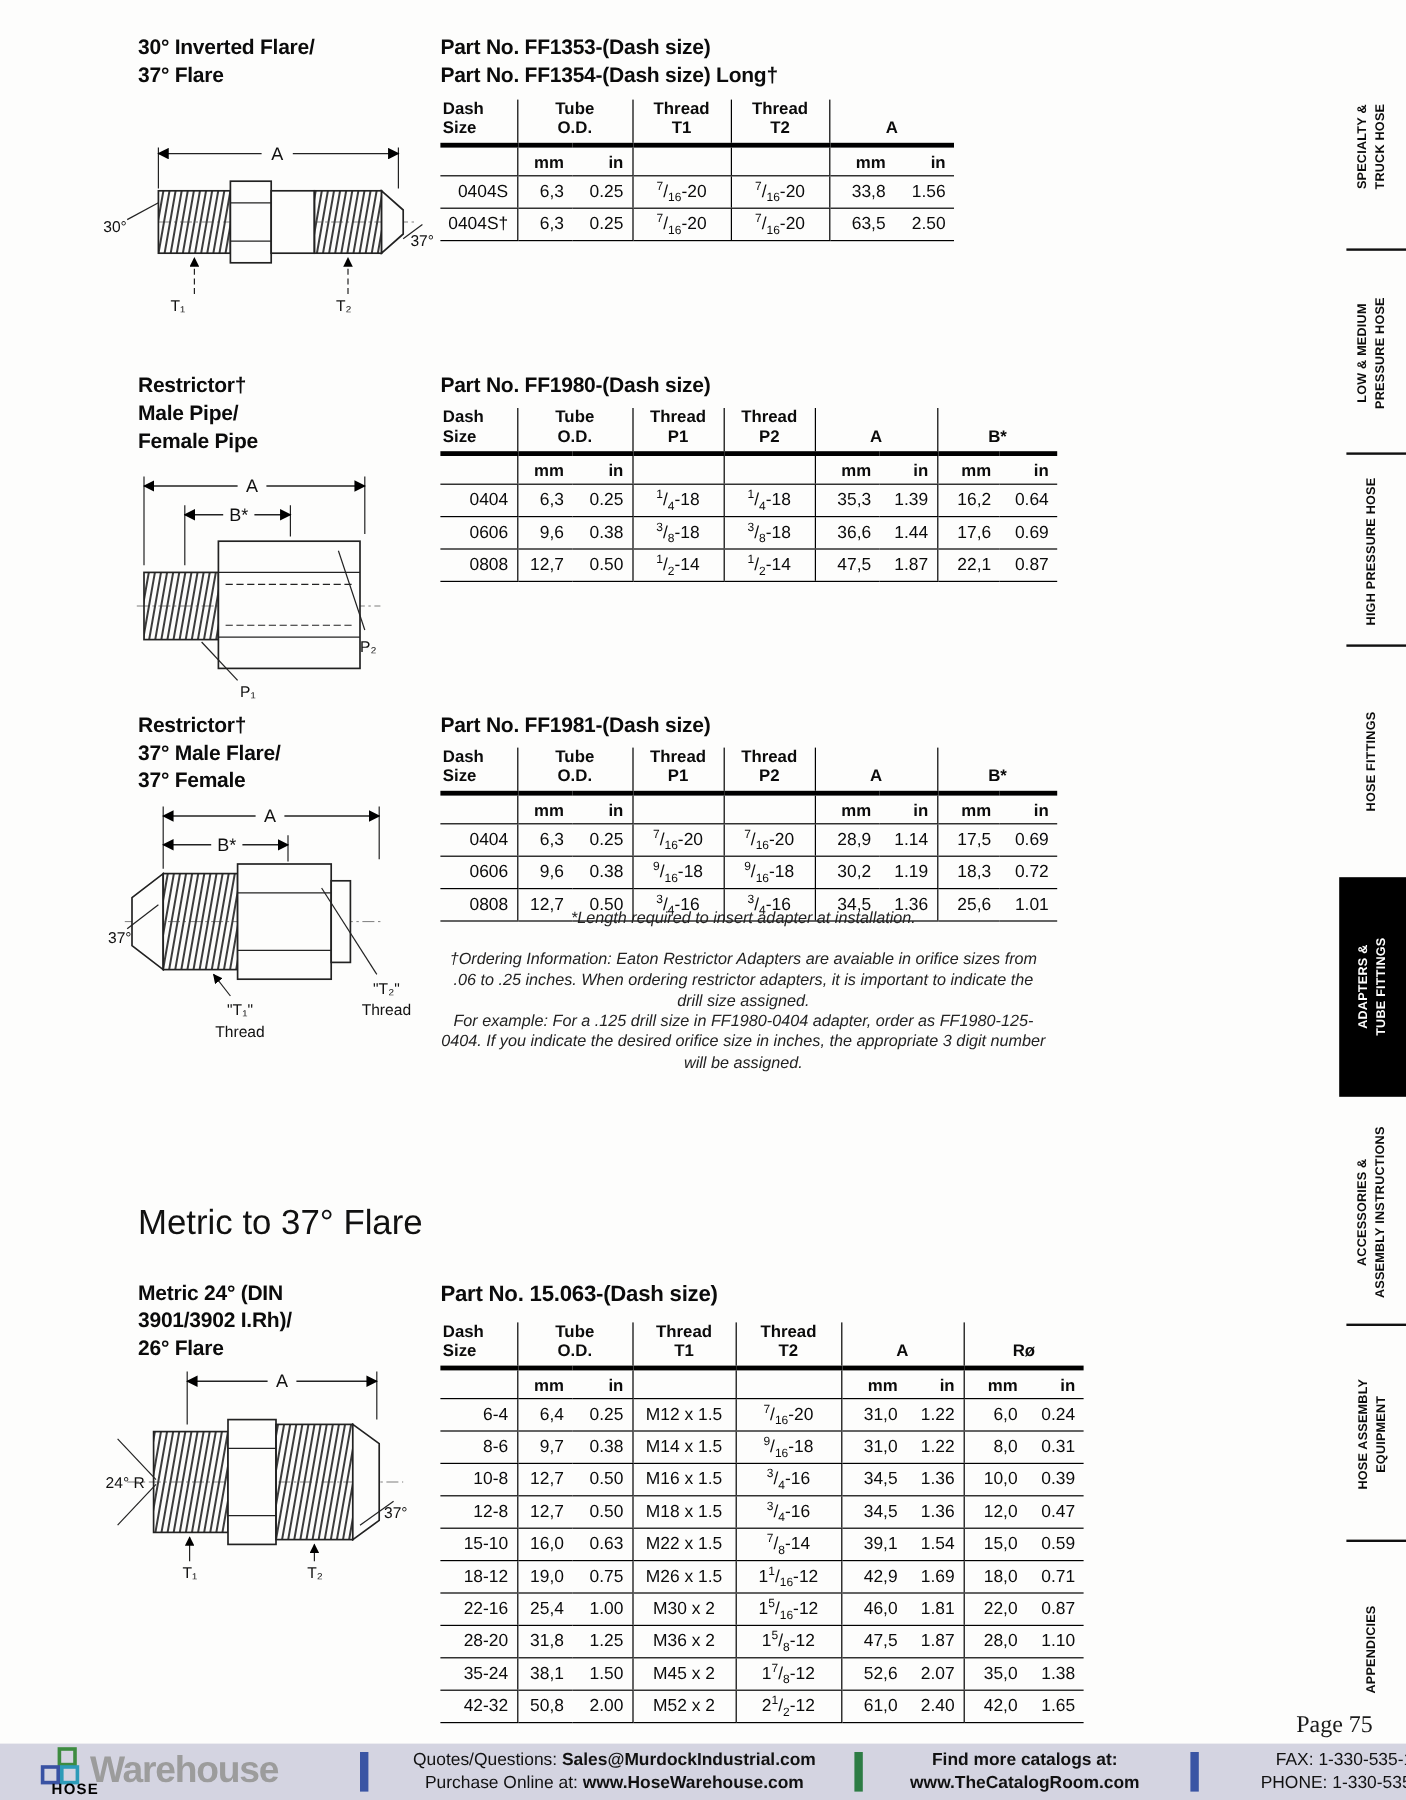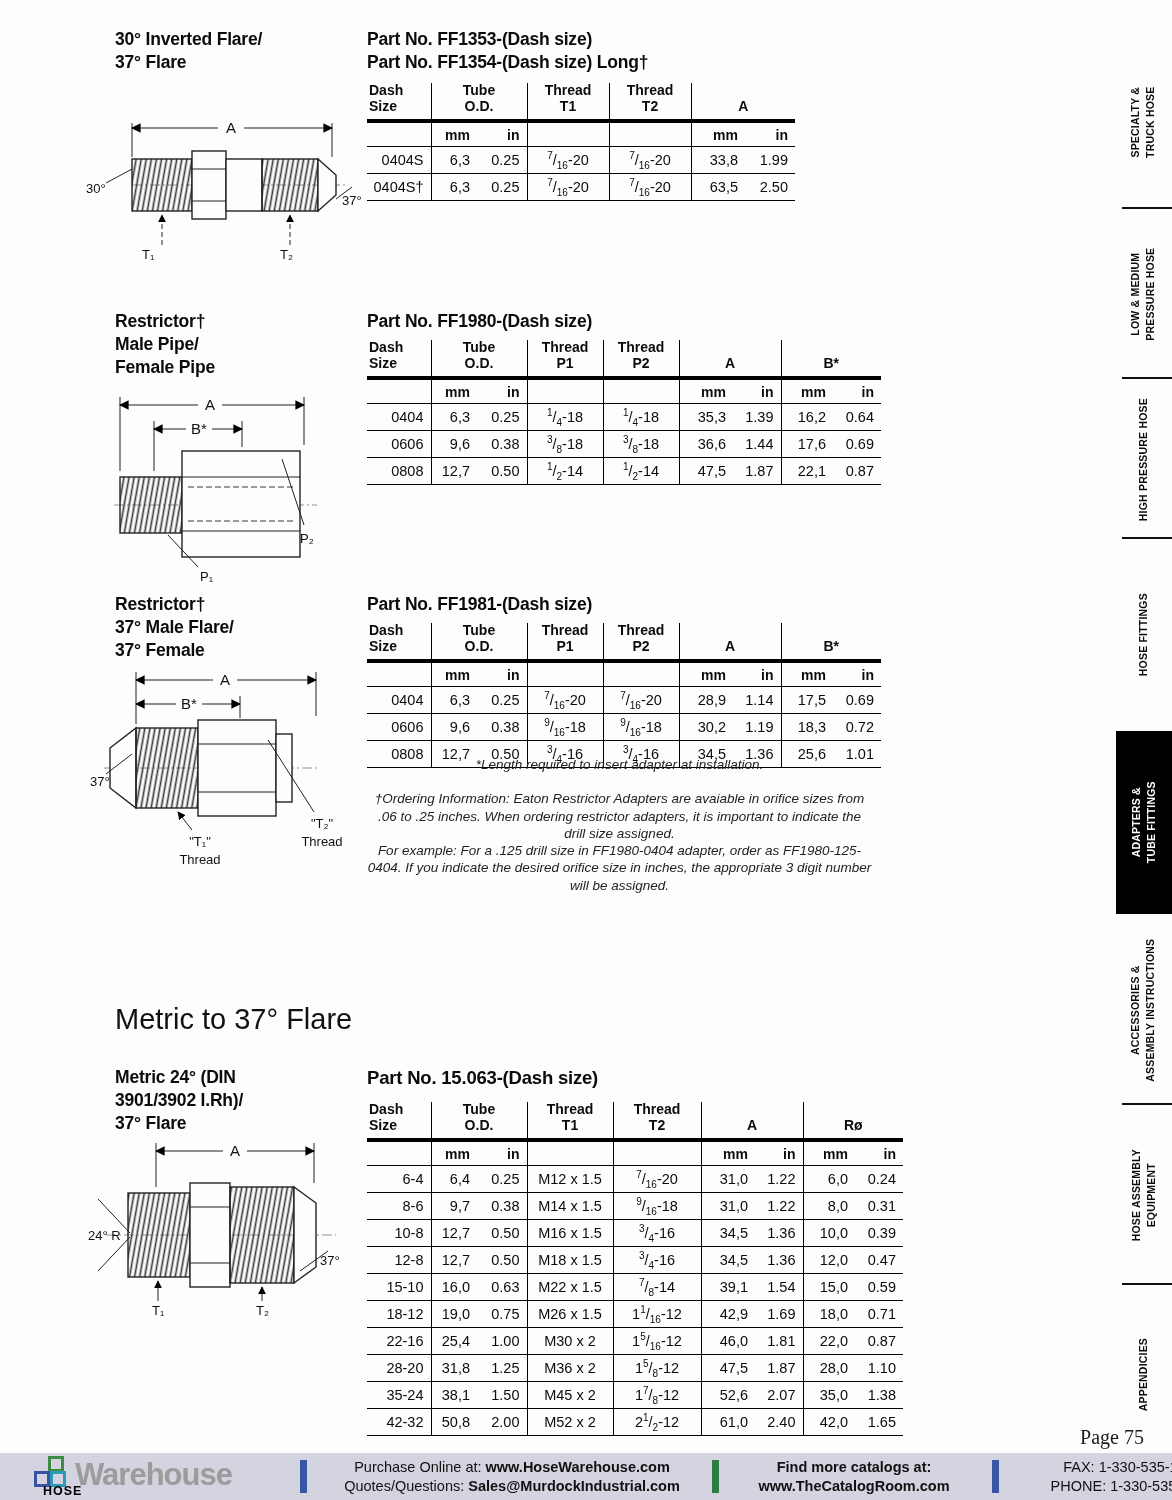--- a/index.html
+++ b/index.html
@@ -132,21 +132,21 @@
               <td class="ar gs">mm</td>
               <td class="ar">in</td>
             </tr>
             <tr>
               <td class="al">0404S</td>
               <td class="ar gs">6,3</td>
               <td class="ar">0.25</td>
               <td class="ac gs"><sup>7</sup>/<sub>16</sub>-20</td>
               <td class="ac gs"><sup>7</sup>/<sub>16</sub>-20</td>
               <td class="ar gs">33,8</td>
-              <td class="ar">1.99</td>
+              <td class="ar">1.56</td>
             </tr>
             <tr>
               <td class="al">0404S†</td>
               <td class="ar gs">6,3</td>
               <td class="ar">0.25</td>
               <td class="ac gs"><sup>7</sup>/<sub>16</sub>-20</td>
               <td class="ac gs"><sup>7</sup>/<sub>16</sub>-20</td>
               <td class="ar gs">63,5</td>
               <td class="ar">2.50</td>
             </tr>
@@ -400,21 +400,21 @@
         <text x="234" y="184" text-anchor="middle">Thread</text>
       </svg>
     </div>
   </div>
 
   <div class="big-heading">Metric to 37° Flare</div>
 
   <div class="sec" style="top:1066px;height:430px;">
     <div class="sec-title">Metric 24° (DIN
 3901/3902 I.Rh)/
-37° Flare</div>
+26° Flare</div>
     <div class="part-heading" style="font-size:18.5px;">Part No. 15.063-(Dash size)</div>
     <div class="tbl-host" style="left:367px;top:36px;">
         <table class="spec">
           <colgroup>
             <col style="width: 64px;">
             <col style="width: 46px;">
             <col style="width: 50px;">
             <col style="width: 86px;">
             <col style="width: 88px;">
             <col style="width: 54px;">
@@ -630,22 +630,22 @@
   <footer class="footer">
     <div class="logo">
       <span class="sq green"></span>
       <span class="sq blue"></span>
       <span class="sq teal"></span>
       <span class="logo-hose">HOSE</span>
       <span class="logo-warehouse">Warehouse</span>
     </div>
     <div class="fbar b1"></div>
     <div class="fblock p1">
+      <div><span>Quotes/Questions: </span><b>Sales@MurdockIndustrial.com</b></div>
       <div><span>Purchase Online at: </span><b>www.HoseWarehouse.com</b></div>
-      <div><span>Quotes/Questions: </span><b>Sales@MurdockIndustrial.com</b></div>
     </div>
     <div class="fbar b2"></div>
     <div class="fblock p2">
       <div>Find more catalogs at:</div>
       <div>www.TheCatalogRoom.com</div>
     </div>
     <div class="fbar b3"></div>
     <div class="fblock p3">
       <div>FAX: 1-330-535-1125</div>
       <div>PHONE: 1-330-535-7105</div>

